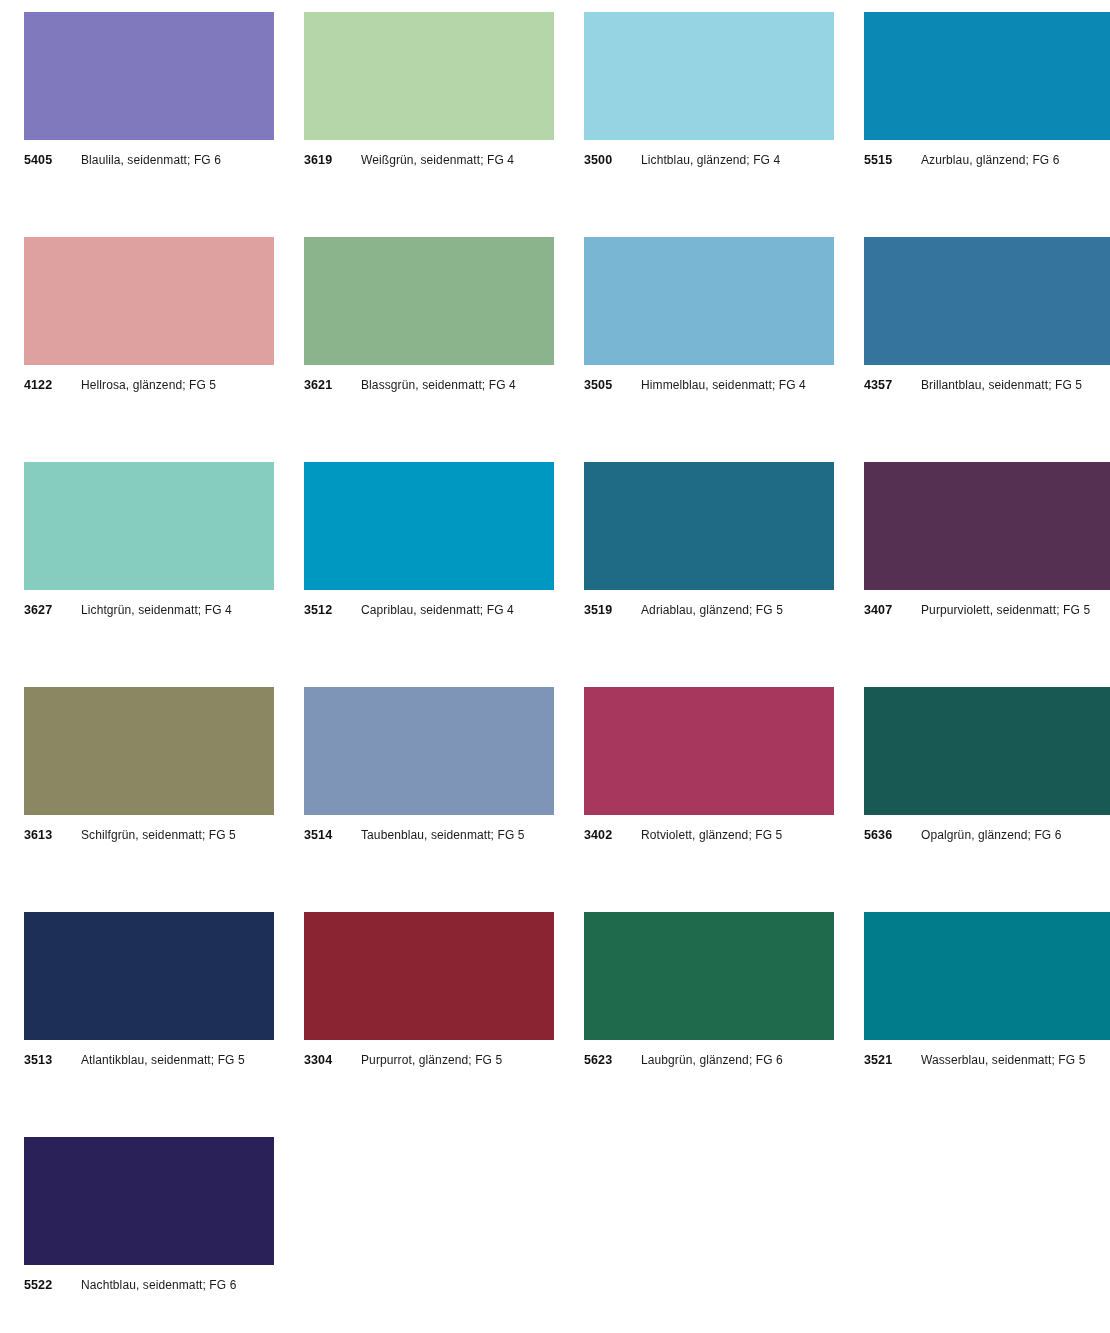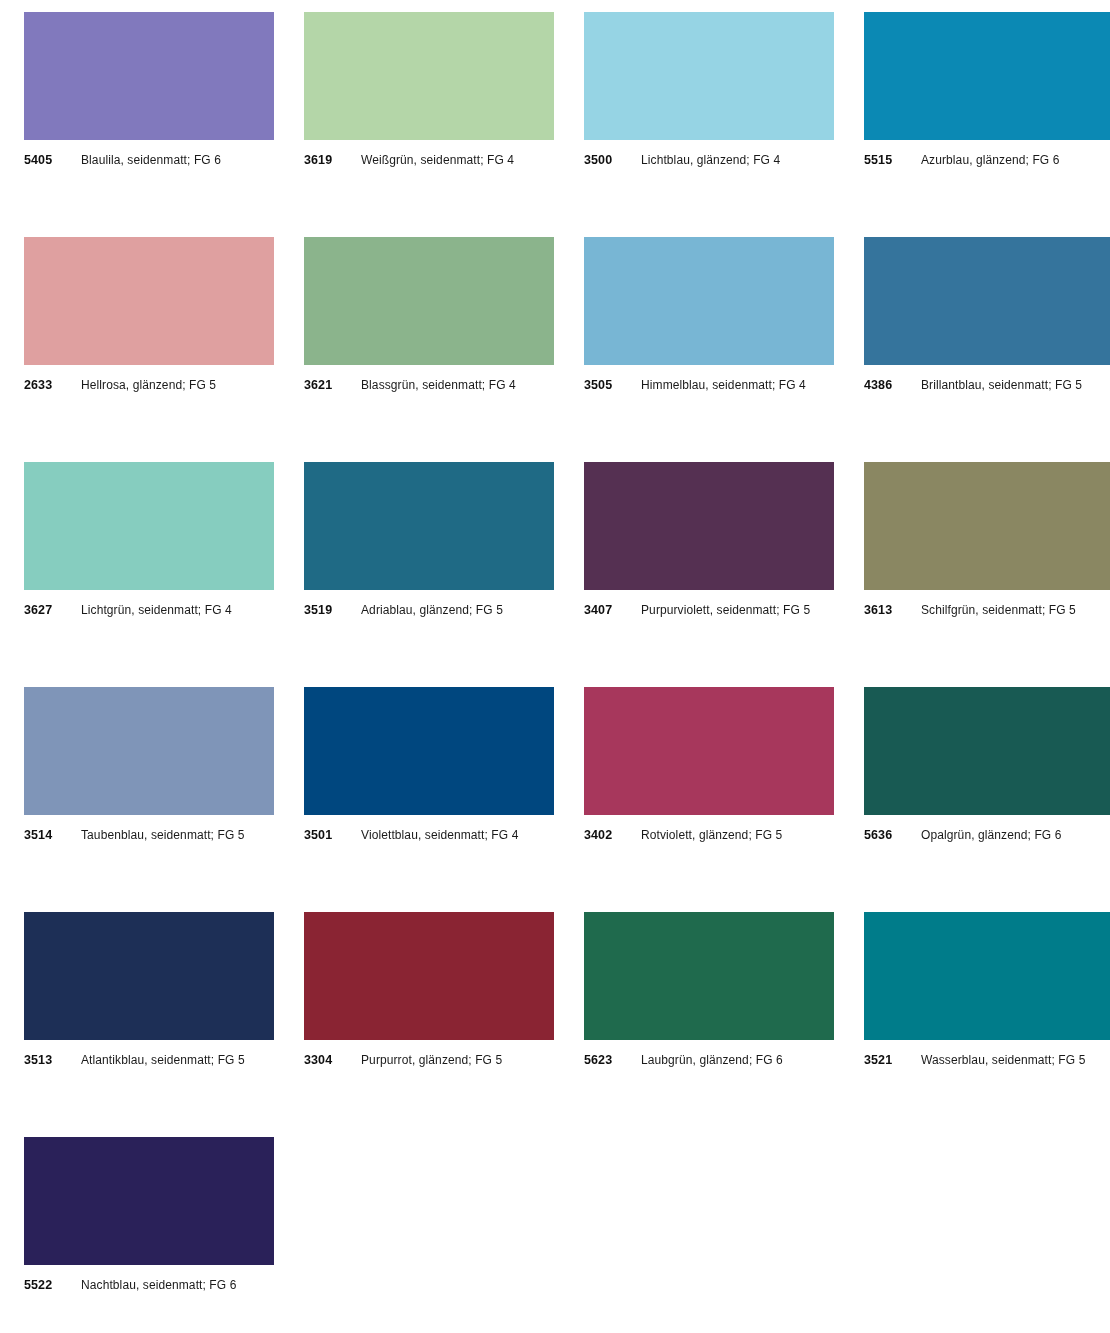--- a/index.html
+++ b/index.html
@@ -88,53 +88,60 @@
       <div class="swatch-cell">
         <div class="swatch-chip" style="background-color: rgb(11, 137, 180);"></div>
         <div class="swatch-label">
           <span class="swatch-code">5515</span>
           <span class="swatch-name">Azurblau, glänzend; FG 6</span>
         </div>
       </div>
       <div class="swatch-cell">
         <div class="swatch-chip" style="background-color: rgb(223, 160, 160);"></div>
         <div class="swatch-label">
-          <span class="swatch-code">2633</span>
+          <span class="swatch-code">4122</span>
           <span class="swatch-name">Hellrosa, glänzend; FG 5</span>
         </div>
       </div>
       <div class="swatch-cell">
         <div class="swatch-chip" style="background-color: rgb(139, 180, 140);"></div>
         <div class="swatch-label">
           <span class="swatch-code">3621</span>
           <span class="swatch-name">Blassgrün, seidenmatt; FG 4</span>
         </div>
       </div>
       <div class="swatch-cell">
         <div class="swatch-chip" style="background-color: rgb(120, 182, 212);"></div>
         <div class="swatch-label">
           <span class="swatch-code">3505</span>
           <span class="swatch-name">Himmelblau, seidenmatt; FG 4</span>
         </div>
       </div>
       <div class="swatch-cell">
         <div class="swatch-chip" style="background-color: rgb(53, 116, 156);"></div>
         <div class="swatch-label">
-          <span class="swatch-code">4386</span>
+          <span class="swatch-code">4357</span>
           <span class="swatch-name">Brillantblau, seidenmatt; FG 5</span>
         </div>
       </div>
       <div class="swatch-cell">
         <div class="swatch-chip" style="background-color: rgb(134, 205, 191);"></div>
         <div class="swatch-label">
           <span class="swatch-code">3627</span>
           <span class="swatch-name">Lichtgrün, seidenmatt; FG 4</span>
         </div>
       </div>
       <div class="swatch-cell">
+        <div class="swatch-chip" style="background-color: rgb(0, 151, 192);"></div>
+        <div class="swatch-label">
+          <span class="swatch-code">3512</span>
+          <span class="swatch-name">Capriblau, seidenmatt; FG 4</span>
+        </div>
+      </div>
+      <div class="swatch-cell">
         <div class="swatch-chip" style="background-color: rgb(31, 106, 133);"></div>
         <div class="swatch-label">
           <span class="swatch-code">3519</span>
           <span class="swatch-name">Adriablau, glänzend; FG 5</span>
         </div>
       </div>
       <div class="swatch-cell">
         <div class="swatch-chip" style="background-color: rgb(85, 48, 82);"></div>
         <div class="swatch-label">
           <span class="swatch-code">3407</span>
@@ -146,27 +153,20 @@
         <div class="swatch-label">
           <span class="swatch-code">3613</span>
           <span class="swatch-name">Schilfgrün, seidenmatt; FG 5</span>
         </div>
       </div>
       <div class="swatch-cell">
         <div class="swatch-chip" style="background-color: rgb(127, 149, 184);"></div>
         <div class="swatch-label">
           <span class="swatch-code">3514</span>
           <span class="swatch-name">Taubenblau, seidenmatt; FG 5</span>
-        </div>
-      </div>
-      <div class="swatch-cell">
-        <div class="swatch-chip" style="background-color: rgb(0, 71, 127);"></div>
-        <div class="swatch-label">
-          <span class="swatch-code">3501</span>
-          <span class="swatch-name">Violettblau, seidenmatt; FG 4</span>
         </div>
       </div>
       <div class="swatch-cell">
         <div class="swatch-chip" style="background-color: rgb(167, 55, 92);"></div>
         <div class="swatch-label">
           <span class="swatch-code">3402</span>
           <span class="swatch-name">Rotviolett, glänzend; FG 5</span>
         </div>
       </div>
       <div class="swatch-cell">

